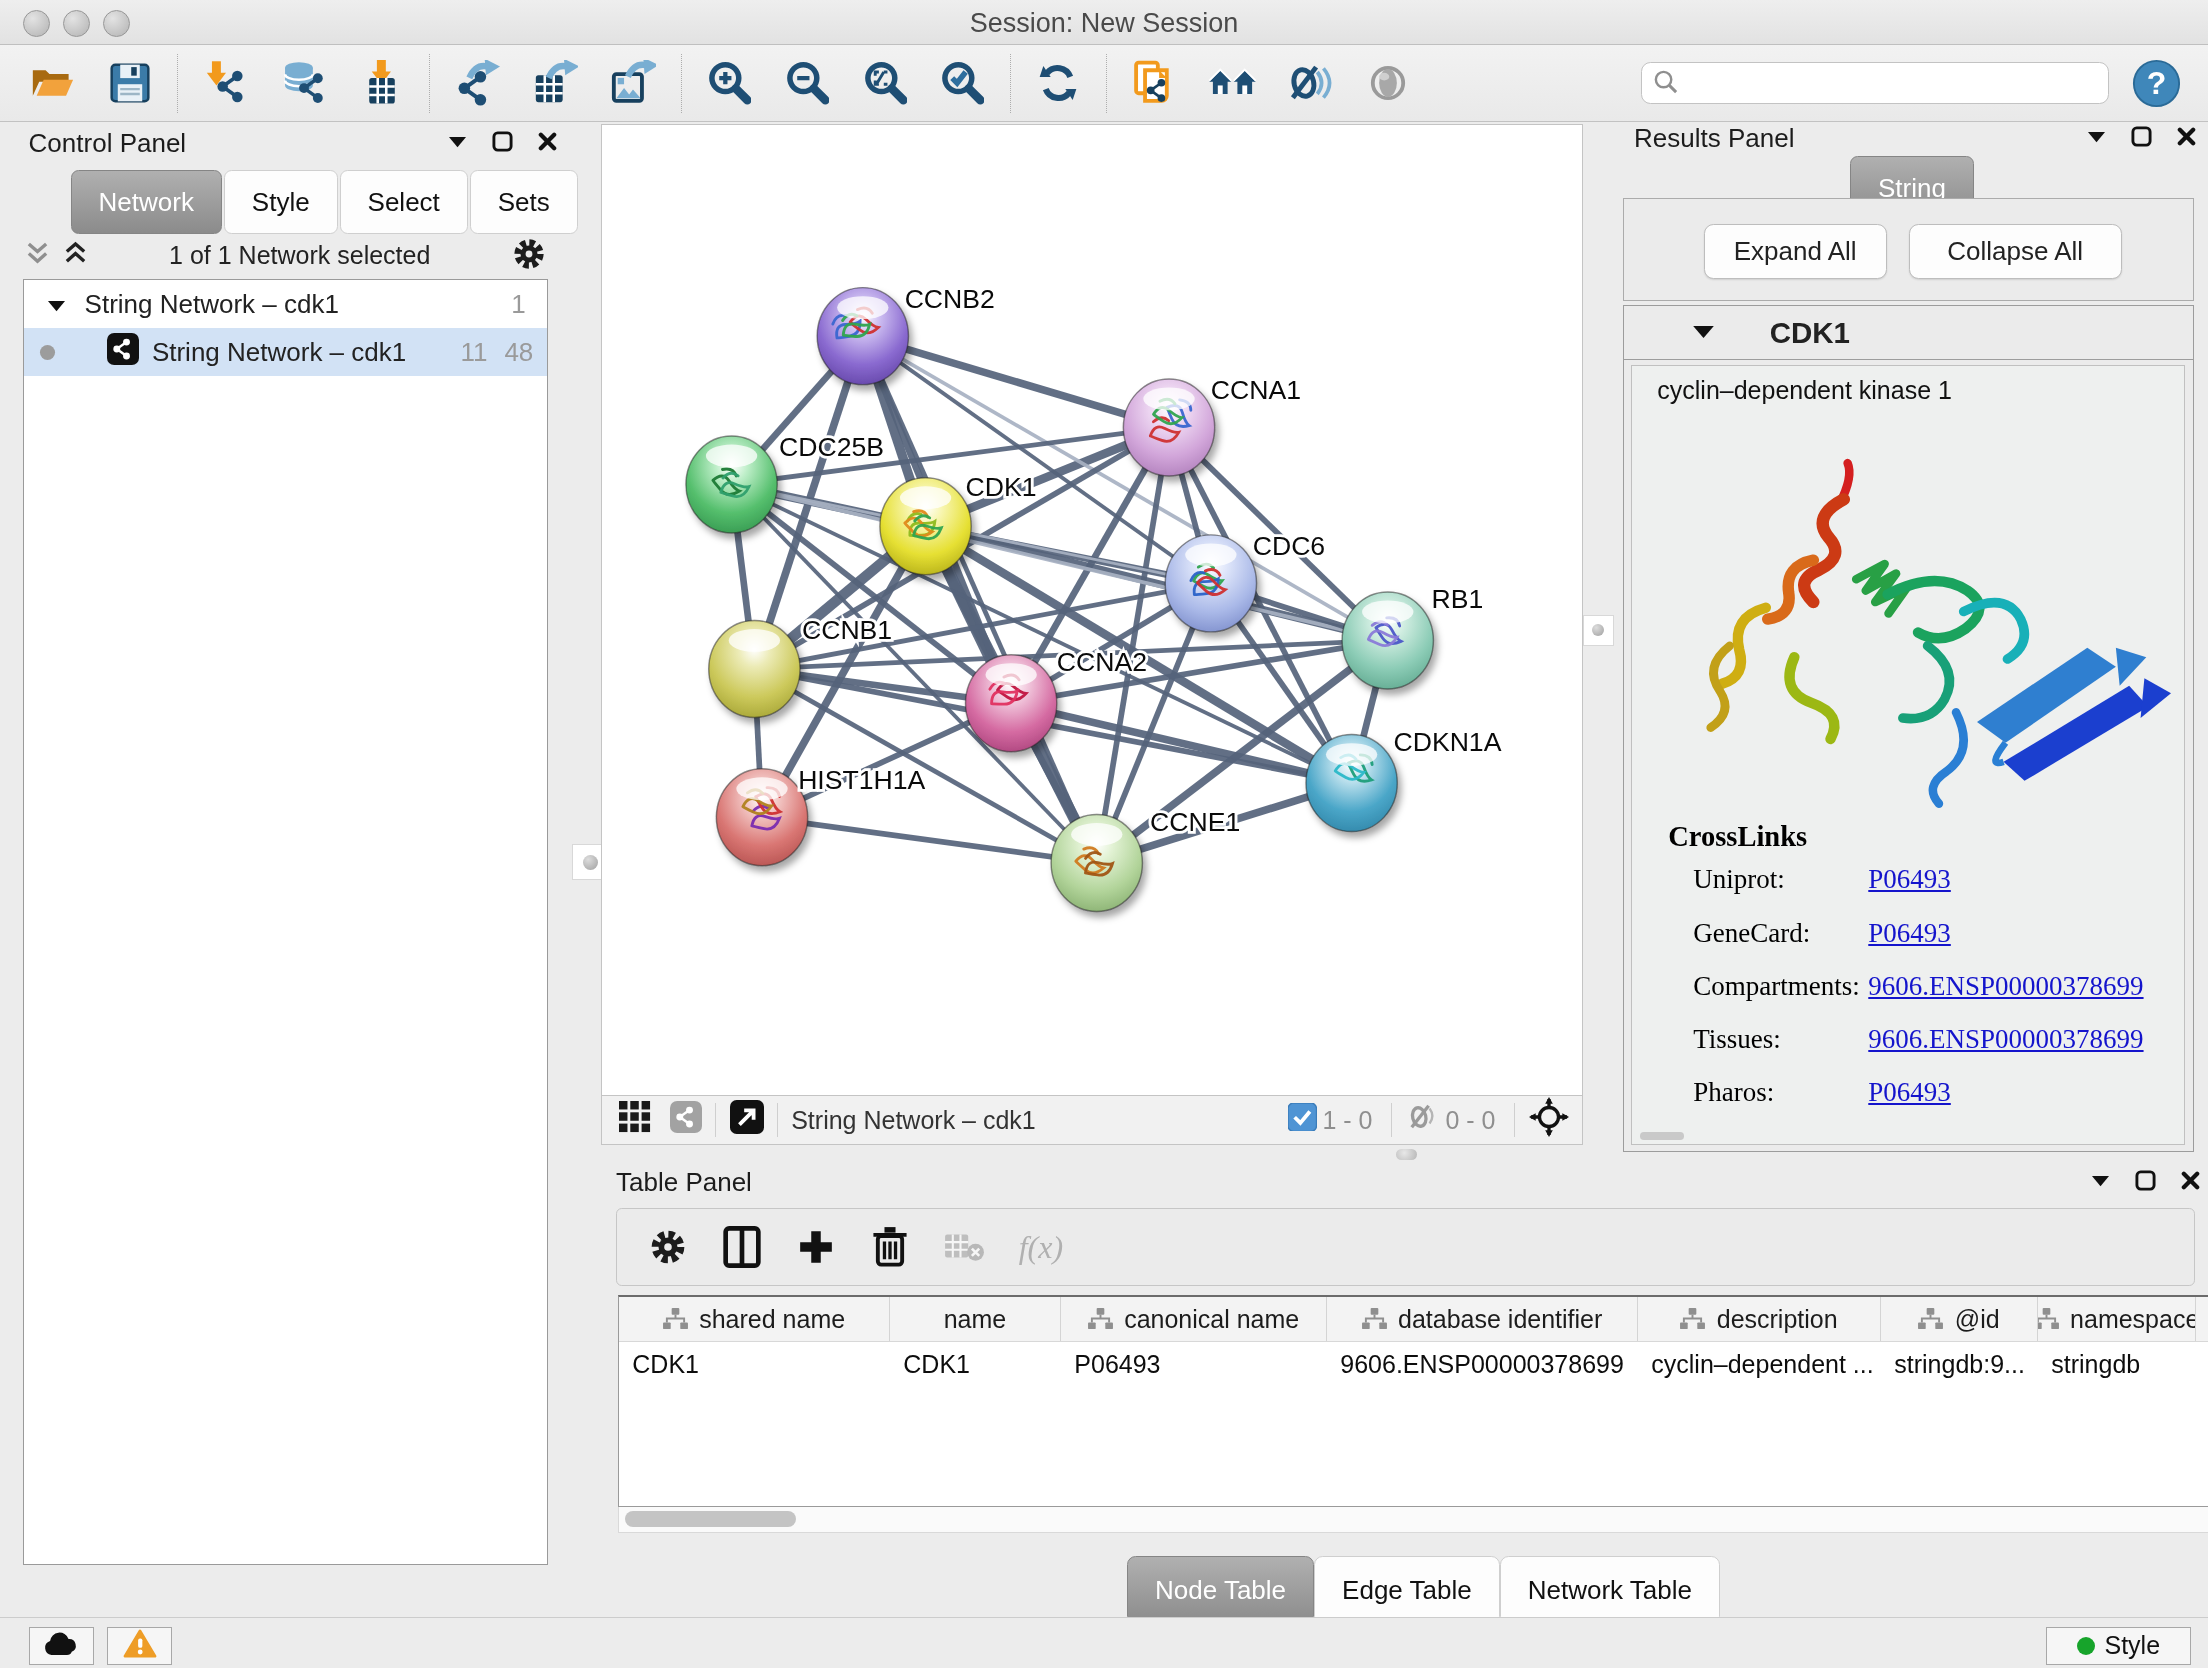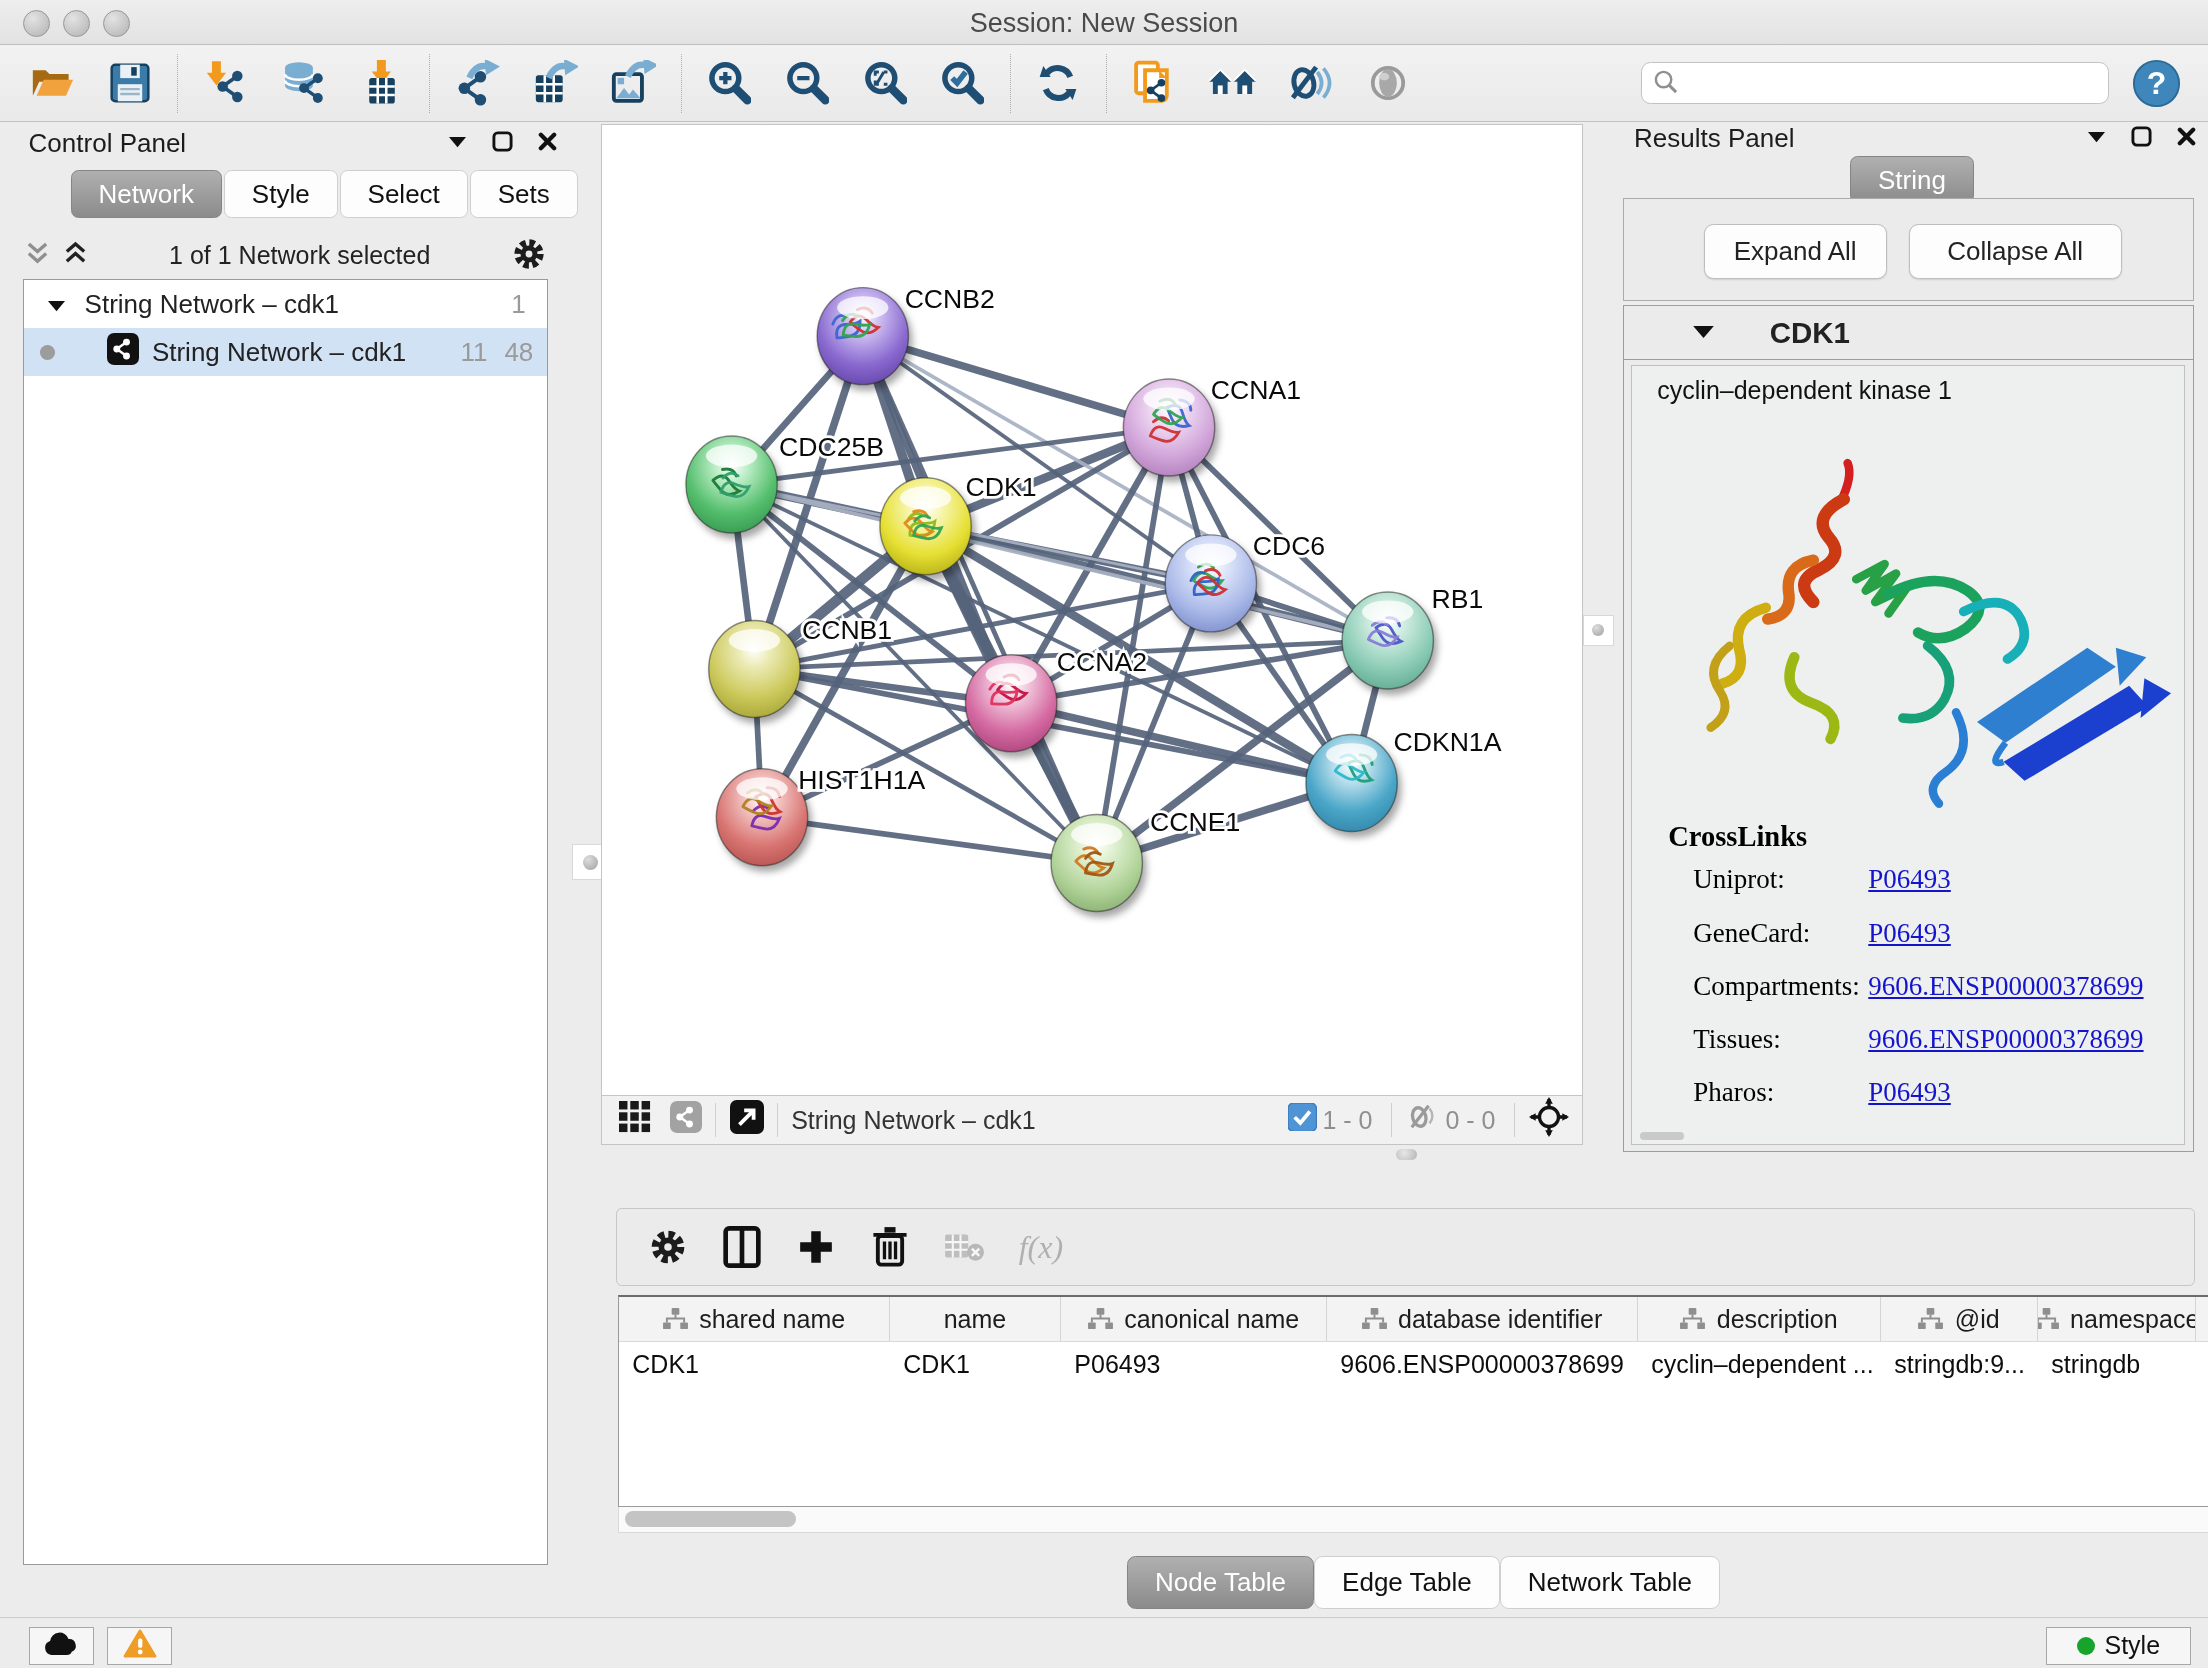--- a/index.html
+++ b/index.html
@@ -28,21 +28,21 @@
   
   .panel-title{font-size:26px;color:#1c1c1c;}
   .pti{display:inline-block;margin-left:25px;vertical-align:middle;}
 
   
   #control-panel{left:7.6px;top:124px;width:555px;height:1493px;}
   #cp-head{position:absolute;left:0;top:0;right:0;height:38px;display:flex;align-items:center;}
   #cp-title{margin-left:21px;}
   .tabs-row{position:absolute;display:flex;}
   .tab{height:46px;display:flex;align-items:center;justify-content:center;font-size:26px;
-       background:#fdfdfd;border:1px solid #cfcfcf;color:#111;padding:0 27px;margin-right:1.9px;border-radius:7.6px;}
+       background:#fdfdfd;border:1px solid #cfcfcf;color:#111;padding:8px 27px;margin-right:1.9px;border-radius:7.6px;}
   .tab.sel{background:linear-gradient(#b0b0b0,#8b8b8b);color:#fff;border-color:#858585;}
   #cp-tabs{left:63px;top:46px;}
   #cp-sumrow{position:absolute;left:17px;right:17px;top:110px;height:42px;display:flex;align-items:center;}
   #cp-summary{flex:1;text-align:center;font-size:25px;color:#222;}
   #cp-tree{position:absolute;left:15px;right:15px;top:155px;bottom:52px;background:#fff;border:1px solid #9a9a9a;}
   .tree-row{height:48px;display:flex;align-items:center;font-size:26px;}
   .tree-row .cnt{color:#9a9a9a;margin-left:17px;}
   #tree-row-child{background:#d2e2f5;}
 
   
@@ -712,20 +712,33 @@
           <div class="xl-row" style="top:711px">
       <span>Pharos:</span>
       <span class="xl-val"><a href="#">P06493</a></span></div>
         </div>
       <div id="rp-thumb"></div>
     </div>
   </div>
 </div>
 
 <div class="abs" id="table-panel">
+  <div id="tp-head">
+    <span class="panel-title" style="margin-left:15px">Table Panel</span>
+    <span style="flex:1"></span>
+    <span class="pti"><svg width="19" height="13.3" viewBox="0 0 20 14">
+          <polygon points="1,2 19,2 10,13" fill="#111"></polygon>
+        </svg></span>
+    <span class="pti"><svg width="21" height="21" viewBox="0 0 22 22">
+          <rect x="2" y="2" width="18" height="18" rx="4" fill="none" stroke="#111" stroke-width="3"></rect>
+        </svg></span>
+    <span class="pti"><svg width="19" height="19" viewBox="0 0 20 20">
+          <path d="M3 3 L17 17 M17 3 L3 17" stroke="#111" stroke-width="4.5" stroke-linecap="round"></path>
+        </svg></span>
+  </div>
   <div id="tp-toolbar">
     <span class="tp-ic" id="tt-gear">
         <svg width="38" height="38" viewBox="0 0 36 36">
           <circle cx="18" cy="18" r="11" fill="none" stroke="#1c1c1c" stroke-width="9" stroke-dasharray="5.2 3.44"></circle>
           <circle cx="18" cy="18" r="9" fill="#1c1c1c"></circle>
           <circle cx="18" cy="18" r="3.6" fill="#ebebeb"></circle>
         </svg>
       </span>
     <span class="tp-ic" id="tt-cols">
         <svg width="38" height="42" viewBox="0 0 32 36">

